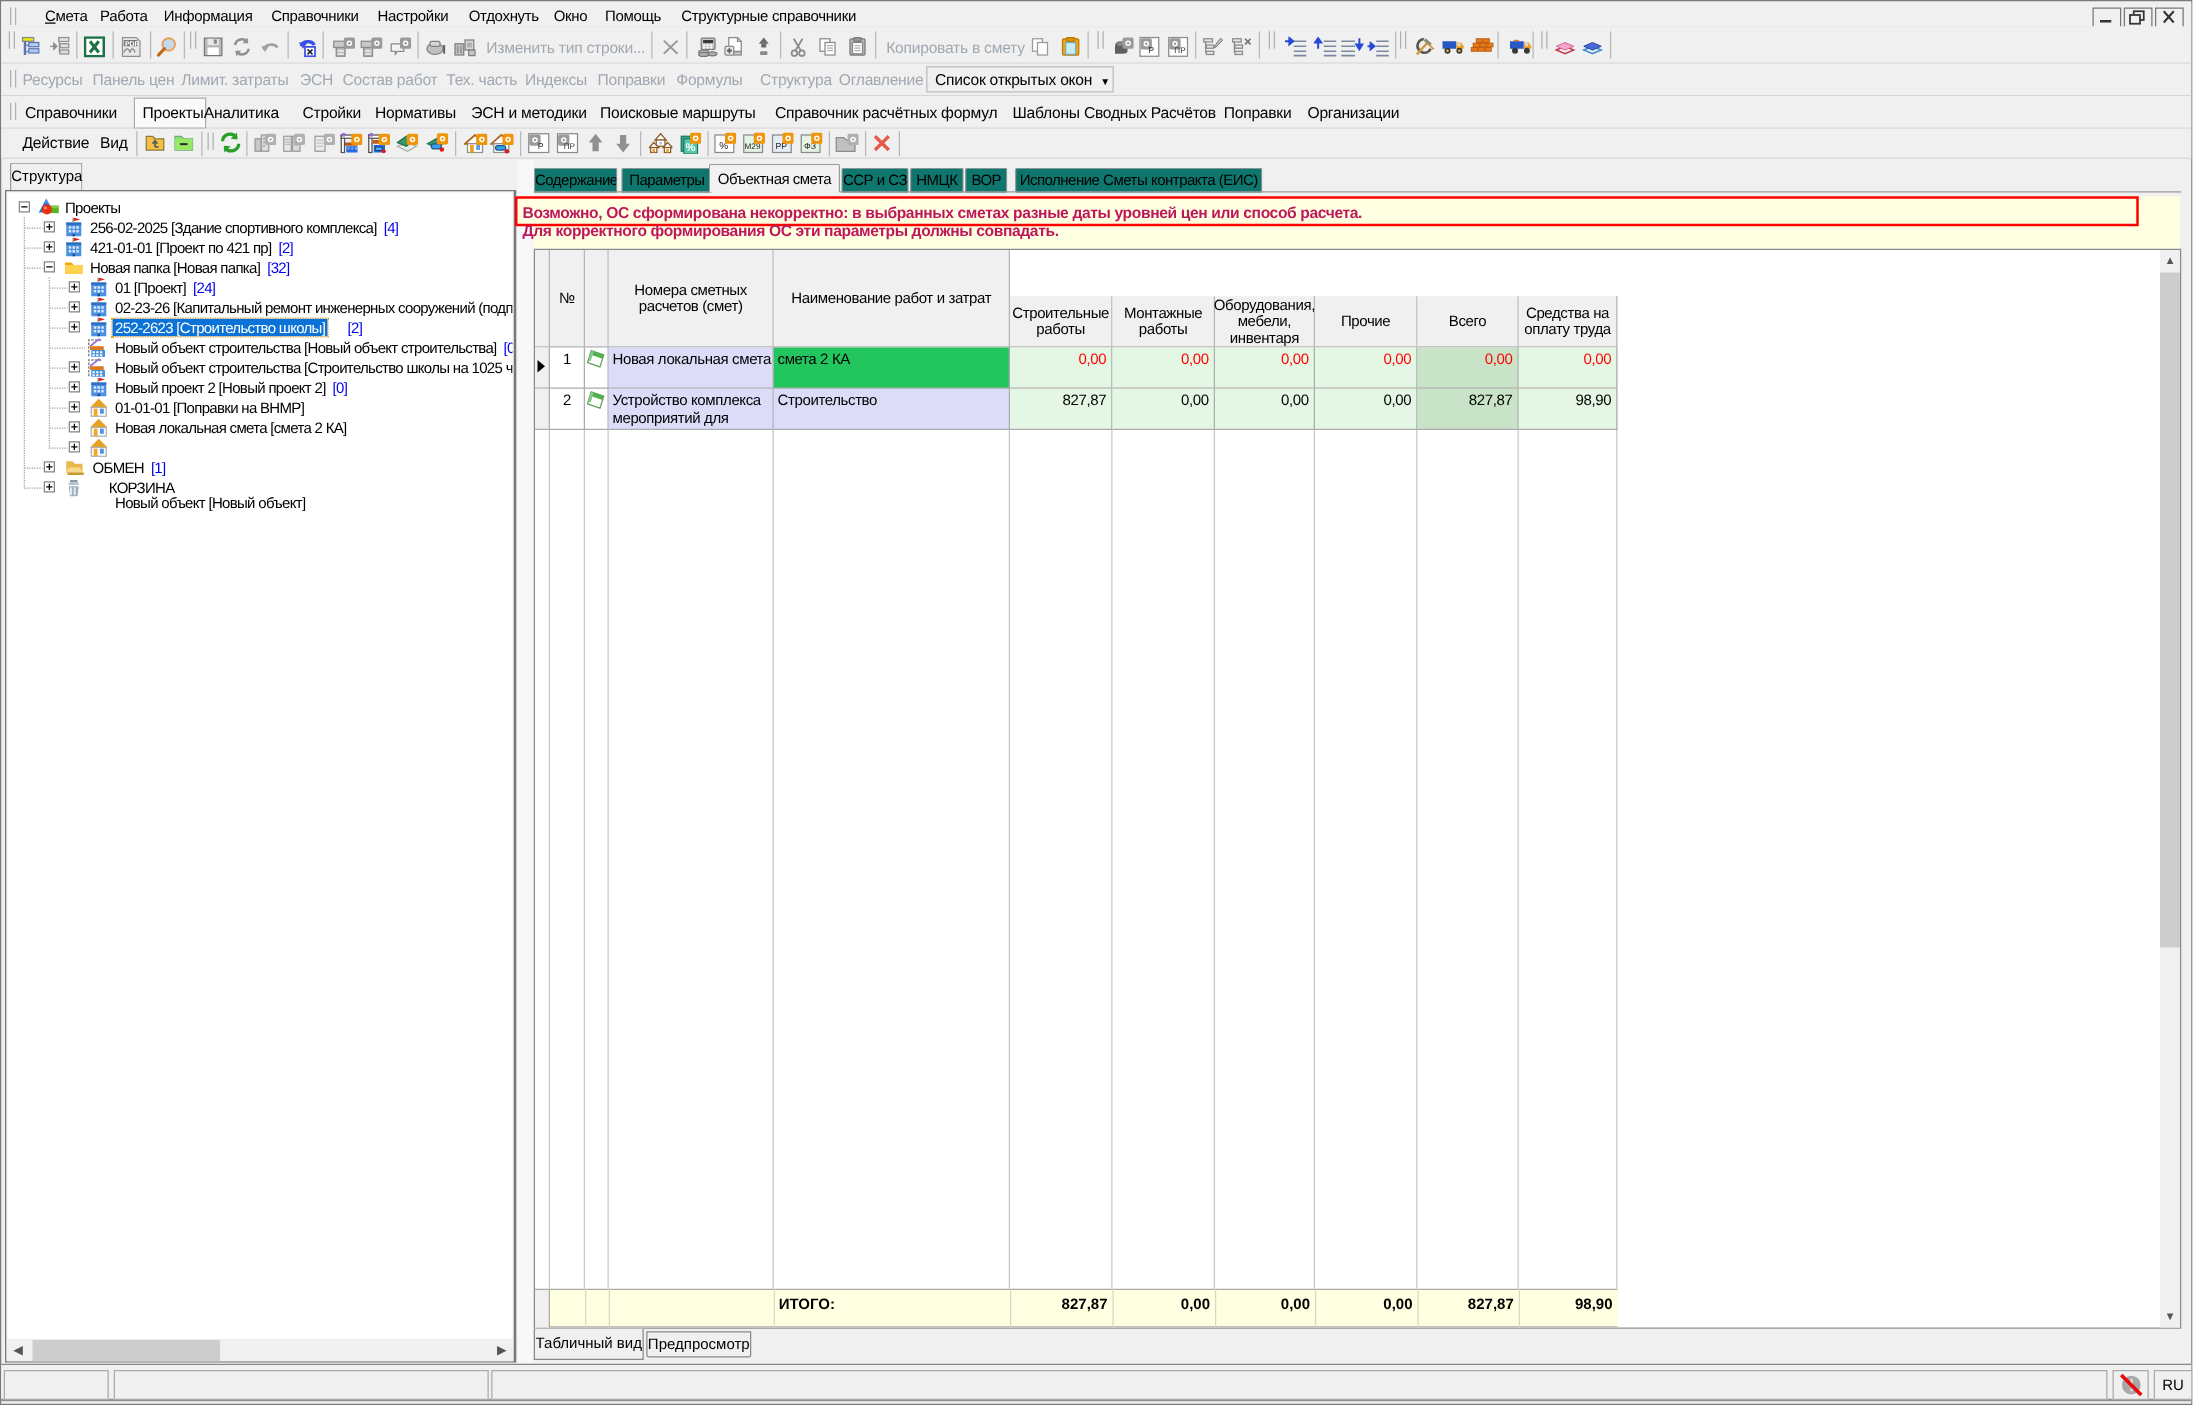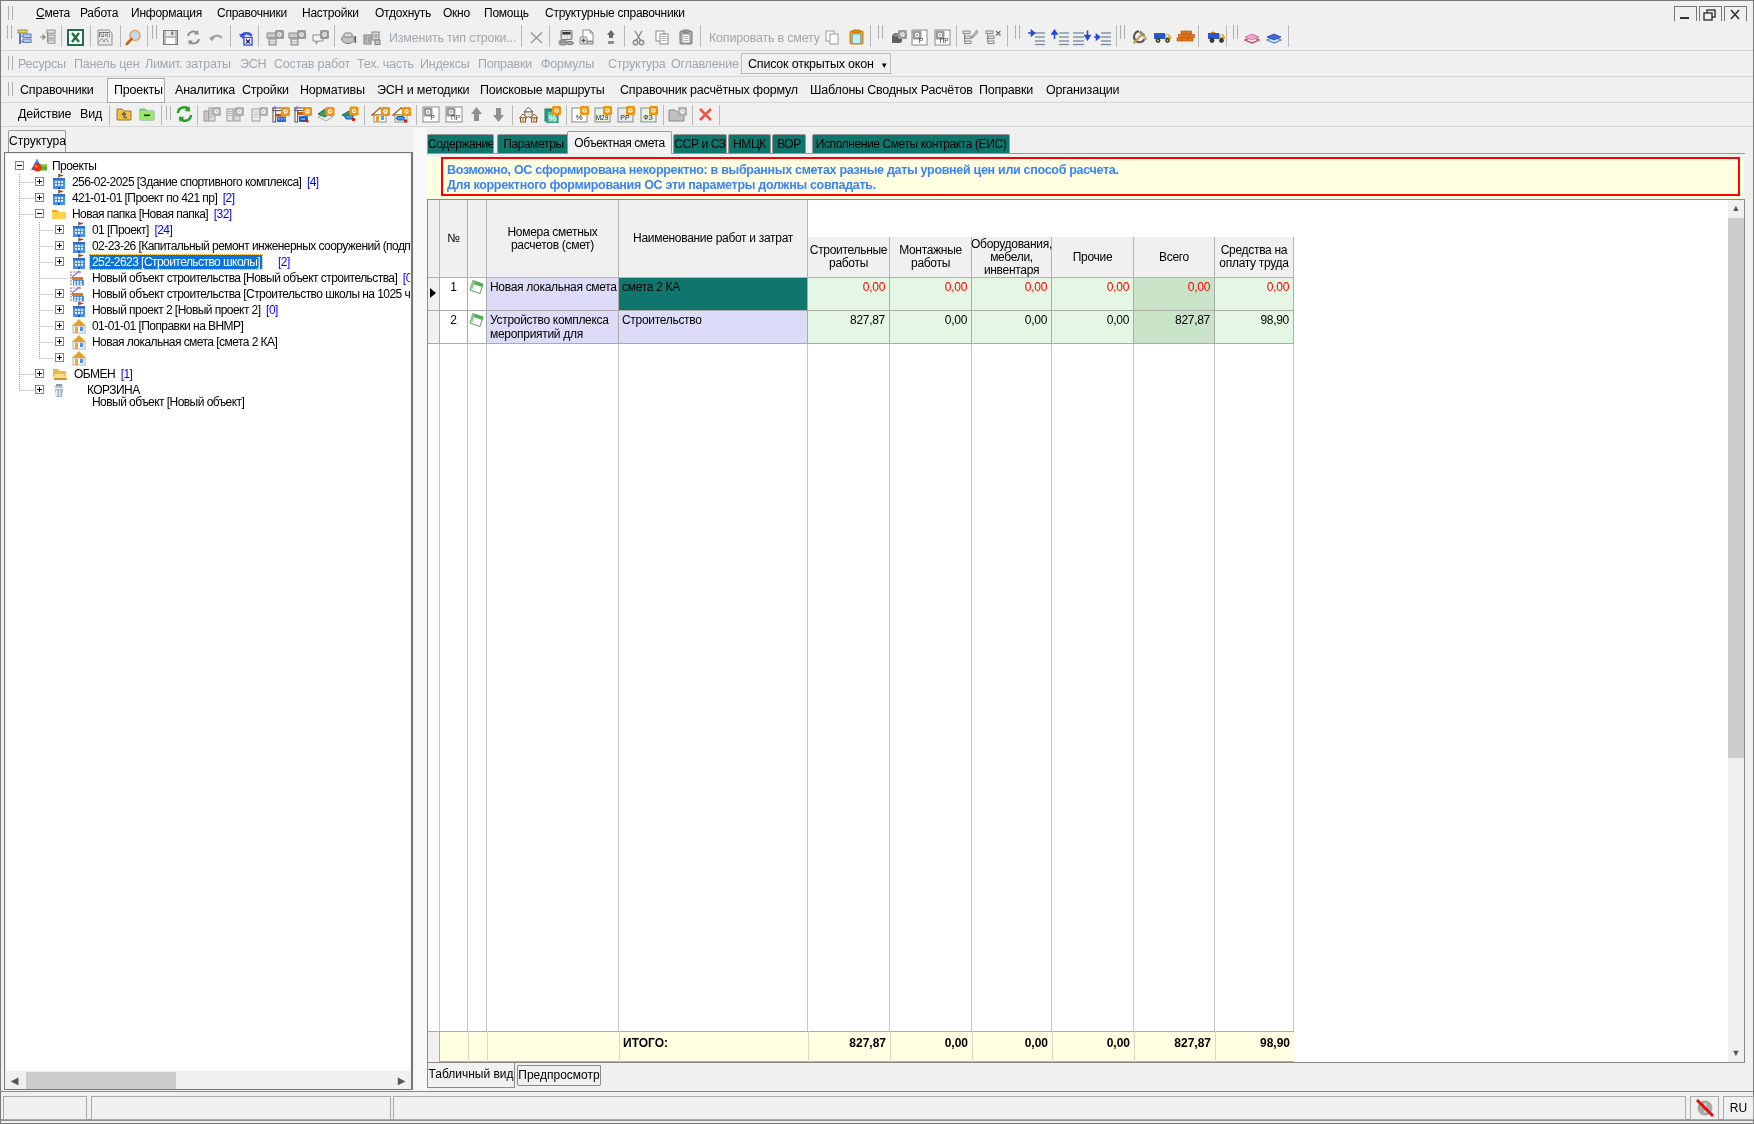--- a/index.html
+++ b/index.html
@@ -26,21 +26,21 @@
 .texp i{position:absolute;left:1px;top:3px;width:5px;height:1px;background:#000;}
 .texp b{position:absolute;left:3px;top:1px;width:1px;height:5px;background:#000;}
 .ticon{position:absolute;top:0px;width:16px;height:16px;}
 .tlabel{position:absolute;top:1px;}
 .tcount{color:#0000ee;}
 .tsel{background:#0b72d7;color:#fff;outline:1px dotted #e8a020;padding:0 2px;margin-left:-2px;}
 #hscroll{position:absolute;left:1px;top:919px;width:404px;height:17px;background:#f0f0f0;}
 
 .rtab{position:absolute;background:#0f766e;border:1px solid #9a9a9a;border-bottom:none;border-radius:2px 2px 0 0;font-size:12px;letter-spacing:-0.4px;text-align:center;white-space:nowrap;overflow:hidden;}
 #warn{position:absolute;left:427px;top:157px;width:1317px;height:42px;background:#ffffe1;}
-#warnbox{position:absolute;left:441px;top:157px;width:1299px;height:39px;border:2px solid #ff0000;background:#ffffe1;font-size:12.5px;letter-spacing:-0.3px;font-weight:bold;color:#3b82f6;padding:4px 0 0 4px;line-height:15px;}
+#warnbox{position:absolute;left:412px;top:157px;width:1299px;height:24px;border:2px solid #ff0000;background:#ffffe1;font-size:12.5px;letter-spacing:-0.3px;font-weight:bold;color:#be185d;padding:4px 0 0 4px;line-height:15px;}
 #grid{position:absolute;left:427px;top:199px;width:1318px;height:864px;background:#fff;border:1px solid #8a8a8a;}
 .hcell{position:absolute;background:#f0f0f0;border-right:1px solid #b5b5b5;border-bottom:1px solid #b5b5b5;font-size:12px;letter-spacing:-0.3px;text-align:center;color:#000;display:flex;align-items:center;justify-content:center;line-height:13px;}
 .dcell{position:absolute;border-right:1px solid #ababab;border-bottom:1px solid #ababab;font-size:12px;letter-spacing:-0.3px;padding:2px 3px;white-space:nowrap;overflow:hidden;}
 .num{text-align:right;padding-right:4px;}
 .vline{position:absolute;width:1px;background:#c6c6c6;}
 #vscroll{position:absolute;left:1300px;top:0;width:16px;height:862px;background:#f0f0f0;}
 
 #statusbar{position:absolute;left:1px;top:1091px;width:1752px;height:30px;background:#f0f0f0;border-top:1px solid #888;border-bottom:2px solid #909090;}
 .spanel{position:absolute;top:4px;height:24px;background:#f0f0f0;border:1px solid #aaa;}
 </style></head>
@@ -435,21 +435,21 @@
  <div class="tbtext" style="left:670px;top:6px;">Оглавление</div>
  <div style="position:absolute;left:740px;top:2px;width:150px;height:21px;border:1px solid #bbb;"></div>
  <div class="tabtxt" style="left:747px;top:6px;">Список открытых окон&nbsp; <span style="font-size:8px;">▼</span></div>
 </div>
 
 <div class="tbar" id="tabs1" style="top:77px;height:26px;border-bottom:1px solid #d5d5d5;">
  <div class="grip" style="left:7px;top:5px;"></div>
  <div class="tabtxt" style="left:19px;top:6px;">Справочники</div>
  <div style="position:absolute;left:106px;top:1px;width:58px;height:25px;background:#fafafa;border:1px solid #aaa;"></div>
  <div class="tabtxt" style="left:113px;top:6px;">Проекты</div>
- <div class="tabtxt" style="left:174px;top:6px;">Аналитика</div>
+ <div class="tabtxt" style="left:162px;top:6px;">Аналитика</div>
  <div class="tabtxt" style="left:241px;top:6px;">Стройки</div>
  <div class="tabtxt" style="left:299px;top:6px;">Нормативы</div>
  <div class="tabtxt" style="left:376px;top:6px;">ЭСН и методики</div>
  <div class="tabtxt" style="left:479px;top:6px;">Поисковые маршруты</div>
  <div class="tabtxt" style="left:619px;top:6px;">Справочник расчётных формул</div>
  <div class="tabtxt" style="left:809px;top:6px;">Шаблоны Сводных Расчётов</div>
  <div class="tabtxt" style="left:978px;top:6px;">Поправки</div>
  <div class="tabtxt" style="left:1045px;top:6px;">Организации</div>
 </div>
 
@@ -912,21 +912,21 @@
  <div class="hcell" style="left:787px;top:37px;width:79px;height:41px;">Средства на<br>оплату труда</div>
 
  <div class="dcell" style="left:0;top:78px;width:12px;height:33px;background:#f0f0f0;padding:0;">
       <span style="display:block;margin:10px 0 0 2px;width:0;height:0;border-left:6px solid #000;border-top:5px solid transparent;border-bottom:5px solid transparent;"></span>
     </div>
  <div class="dcell" style="left:12px;top:78px;width:28px;height:33px;text-align:center;">1</div>
  <div class="dcell" style="left:40px;top:78px;width:19px;height:33px;padding:1px;"><svg width="16" height="16">
         <use href="#i-doc"></use>
       </svg></div>
  <div class="dcell" style="left:59px;top:78px;width:132px;height:33px;background:#dcdcf8;">Новая локальная смета</div>
- <div class="dcell" style="left:191px;top:78px;width:189px;height:33px;background:#0f766e;">смета 2 КА</div>
+ <div class="dcell" style="left:191px;top:78px;width:189px;height:33px;background:#22c55e;">смета 2 КА</div>
  <div class="dcell num" style="left:380px;top:78px;width:82px;height:33px;background:#e4f6e4;color:#f00;">0,00</div>
  <div class="dcell num" style="left:462px;top:78px;width:82px;height:33px;background:#e4f6e4;color:#f00;">0,00</div>
  <div class="dcell num" style="left:544px;top:78px;width:80px;height:33px;background:#e4f6e4;color:#f00;">0,00</div>
  <div class="dcell num" style="left:624px;top:78px;width:82px;height:33px;background:#e4f6e4;color:#f00;">0,00</div>
  <div class="dcell num" style="left:706px;top:78px;width:81px;height:33px;background:#c8e3c8;color:#f00;">0,00</div>
  <div class="dcell num" style="left:787px;top:78px;width:79px;height:33px;background:#e4f6e4;color:#f00;">0,00</div>
 
  <div class="dcell" style="left:0;top:111px;width:12px;height:33px;background:#f0f0f0;"></div>
  <div class="dcell" style="left:12px;top:111px;width:28px;height:33px;text-align:center;">2</div>
  <div class="dcell" style="left:40px;top:111px;width:19px;height:33px;padding:1px;"><svg width="16" height="16">

